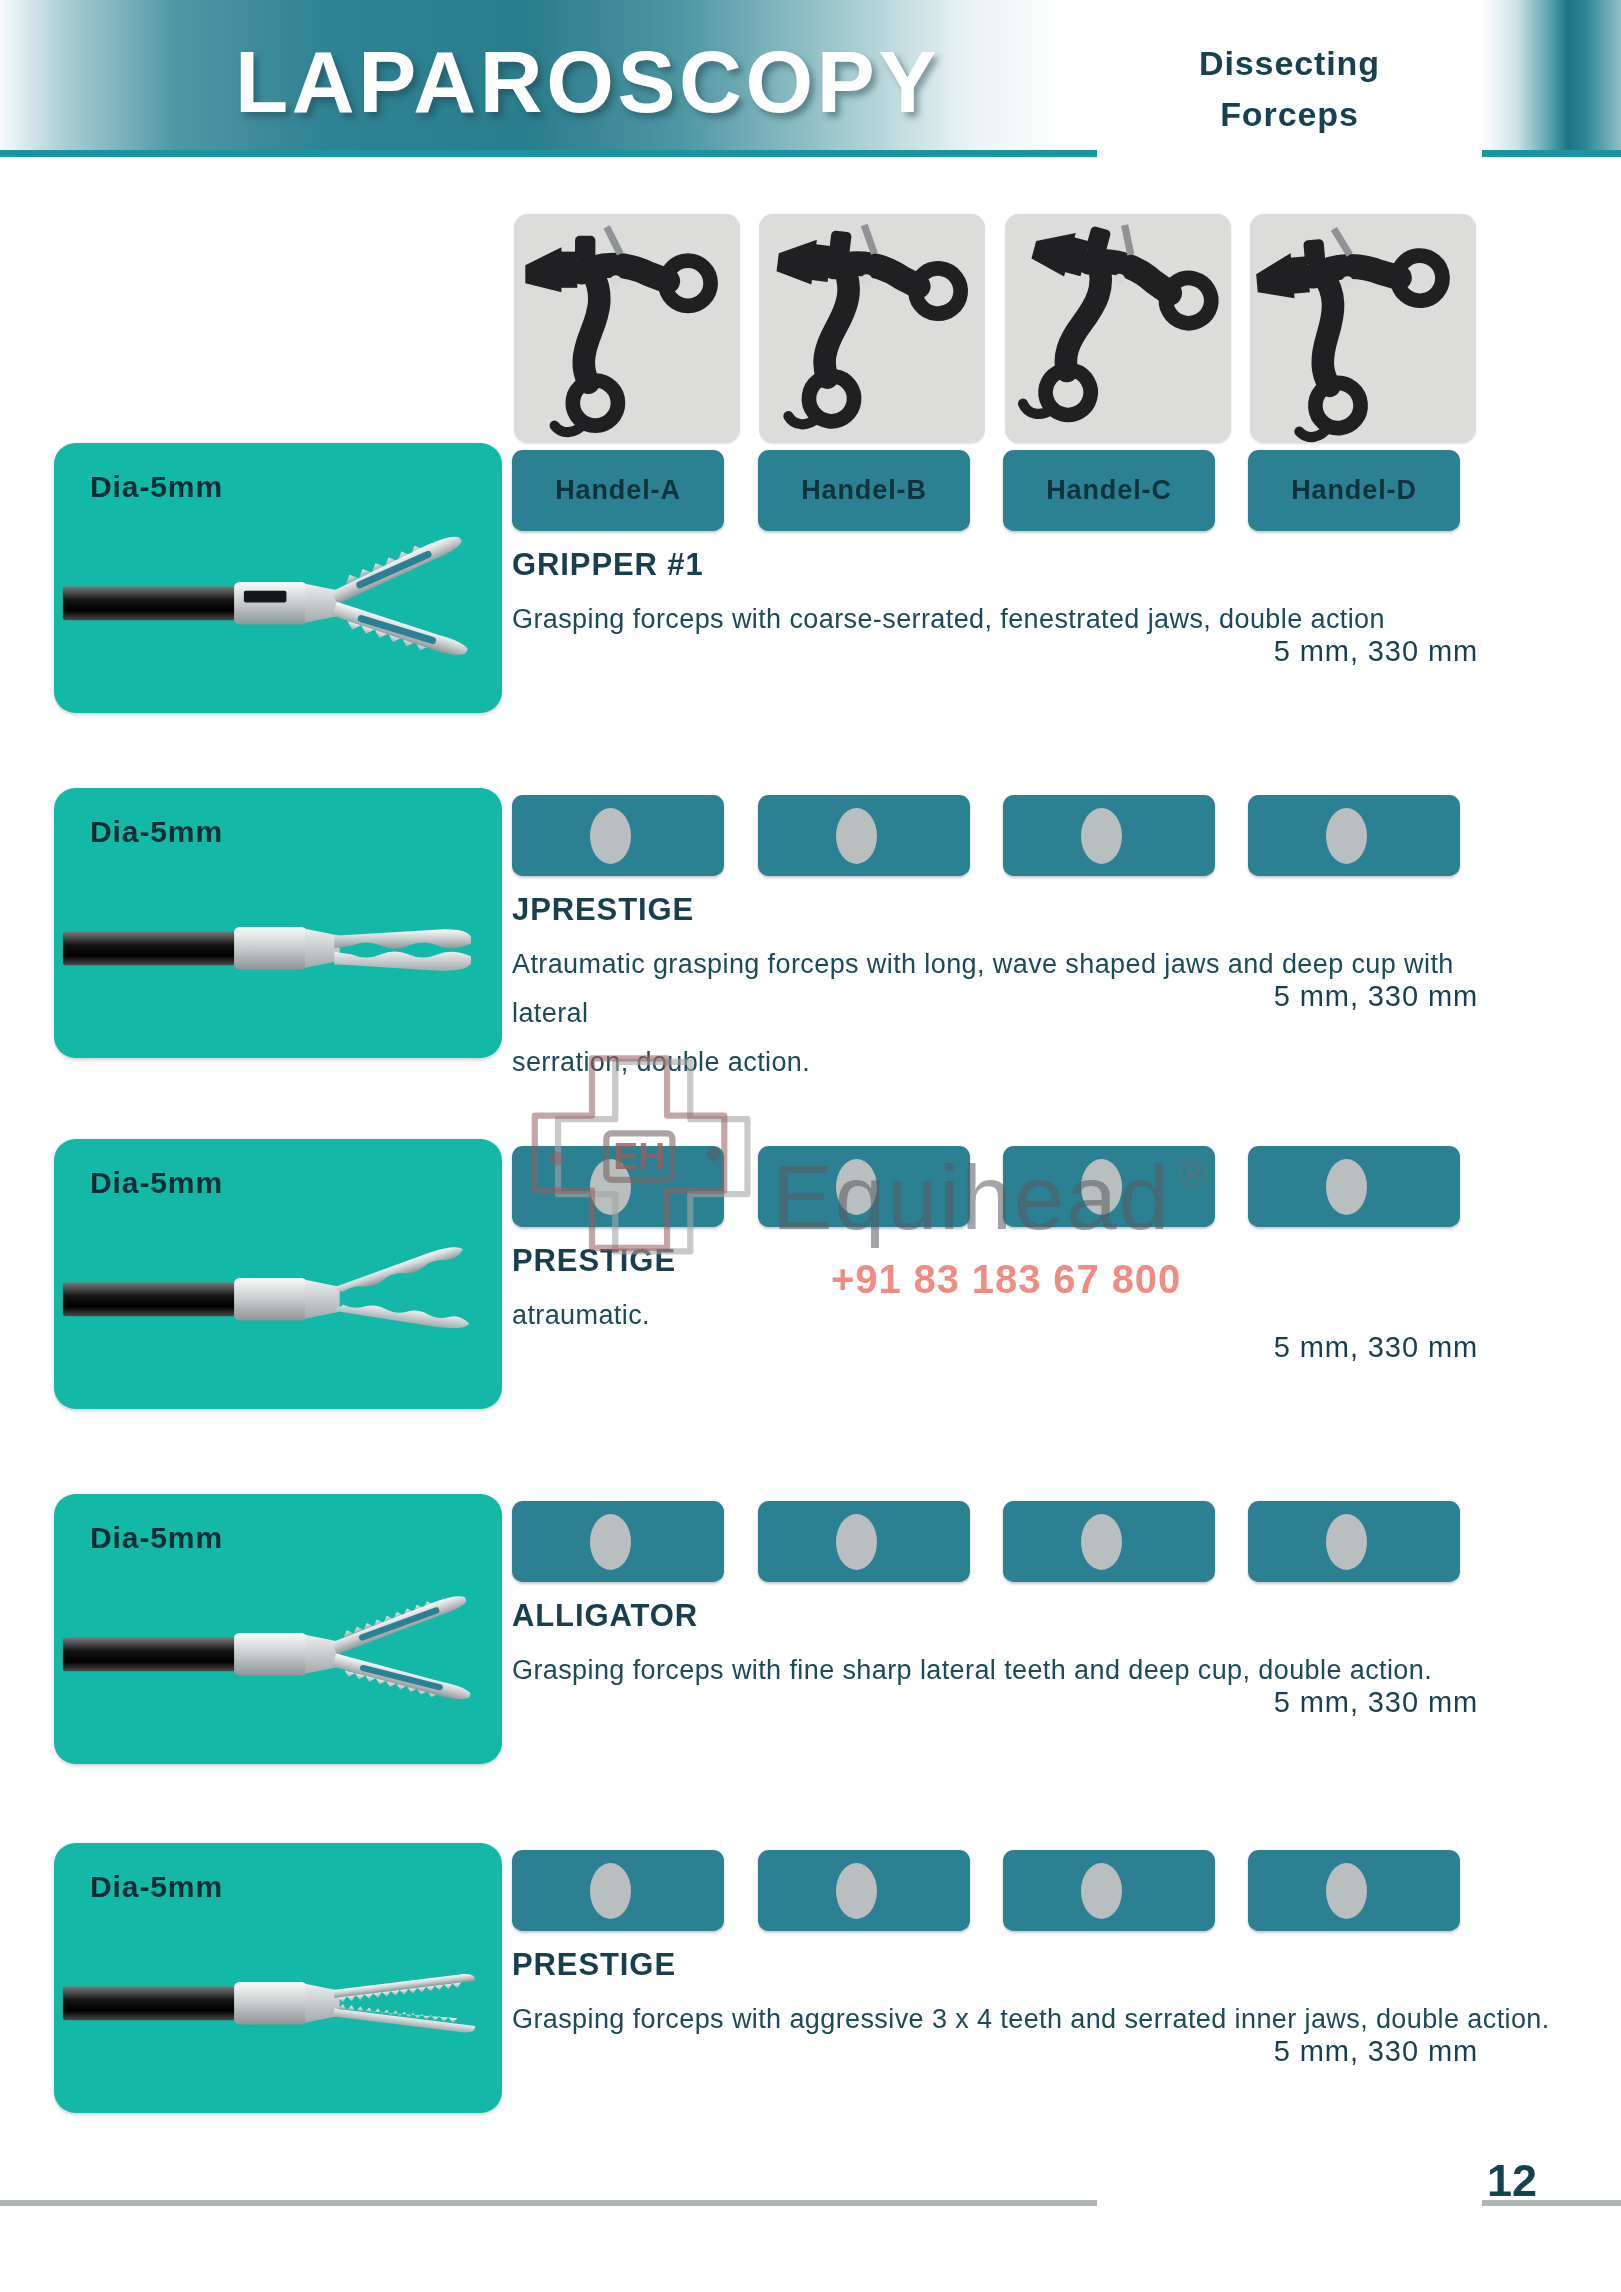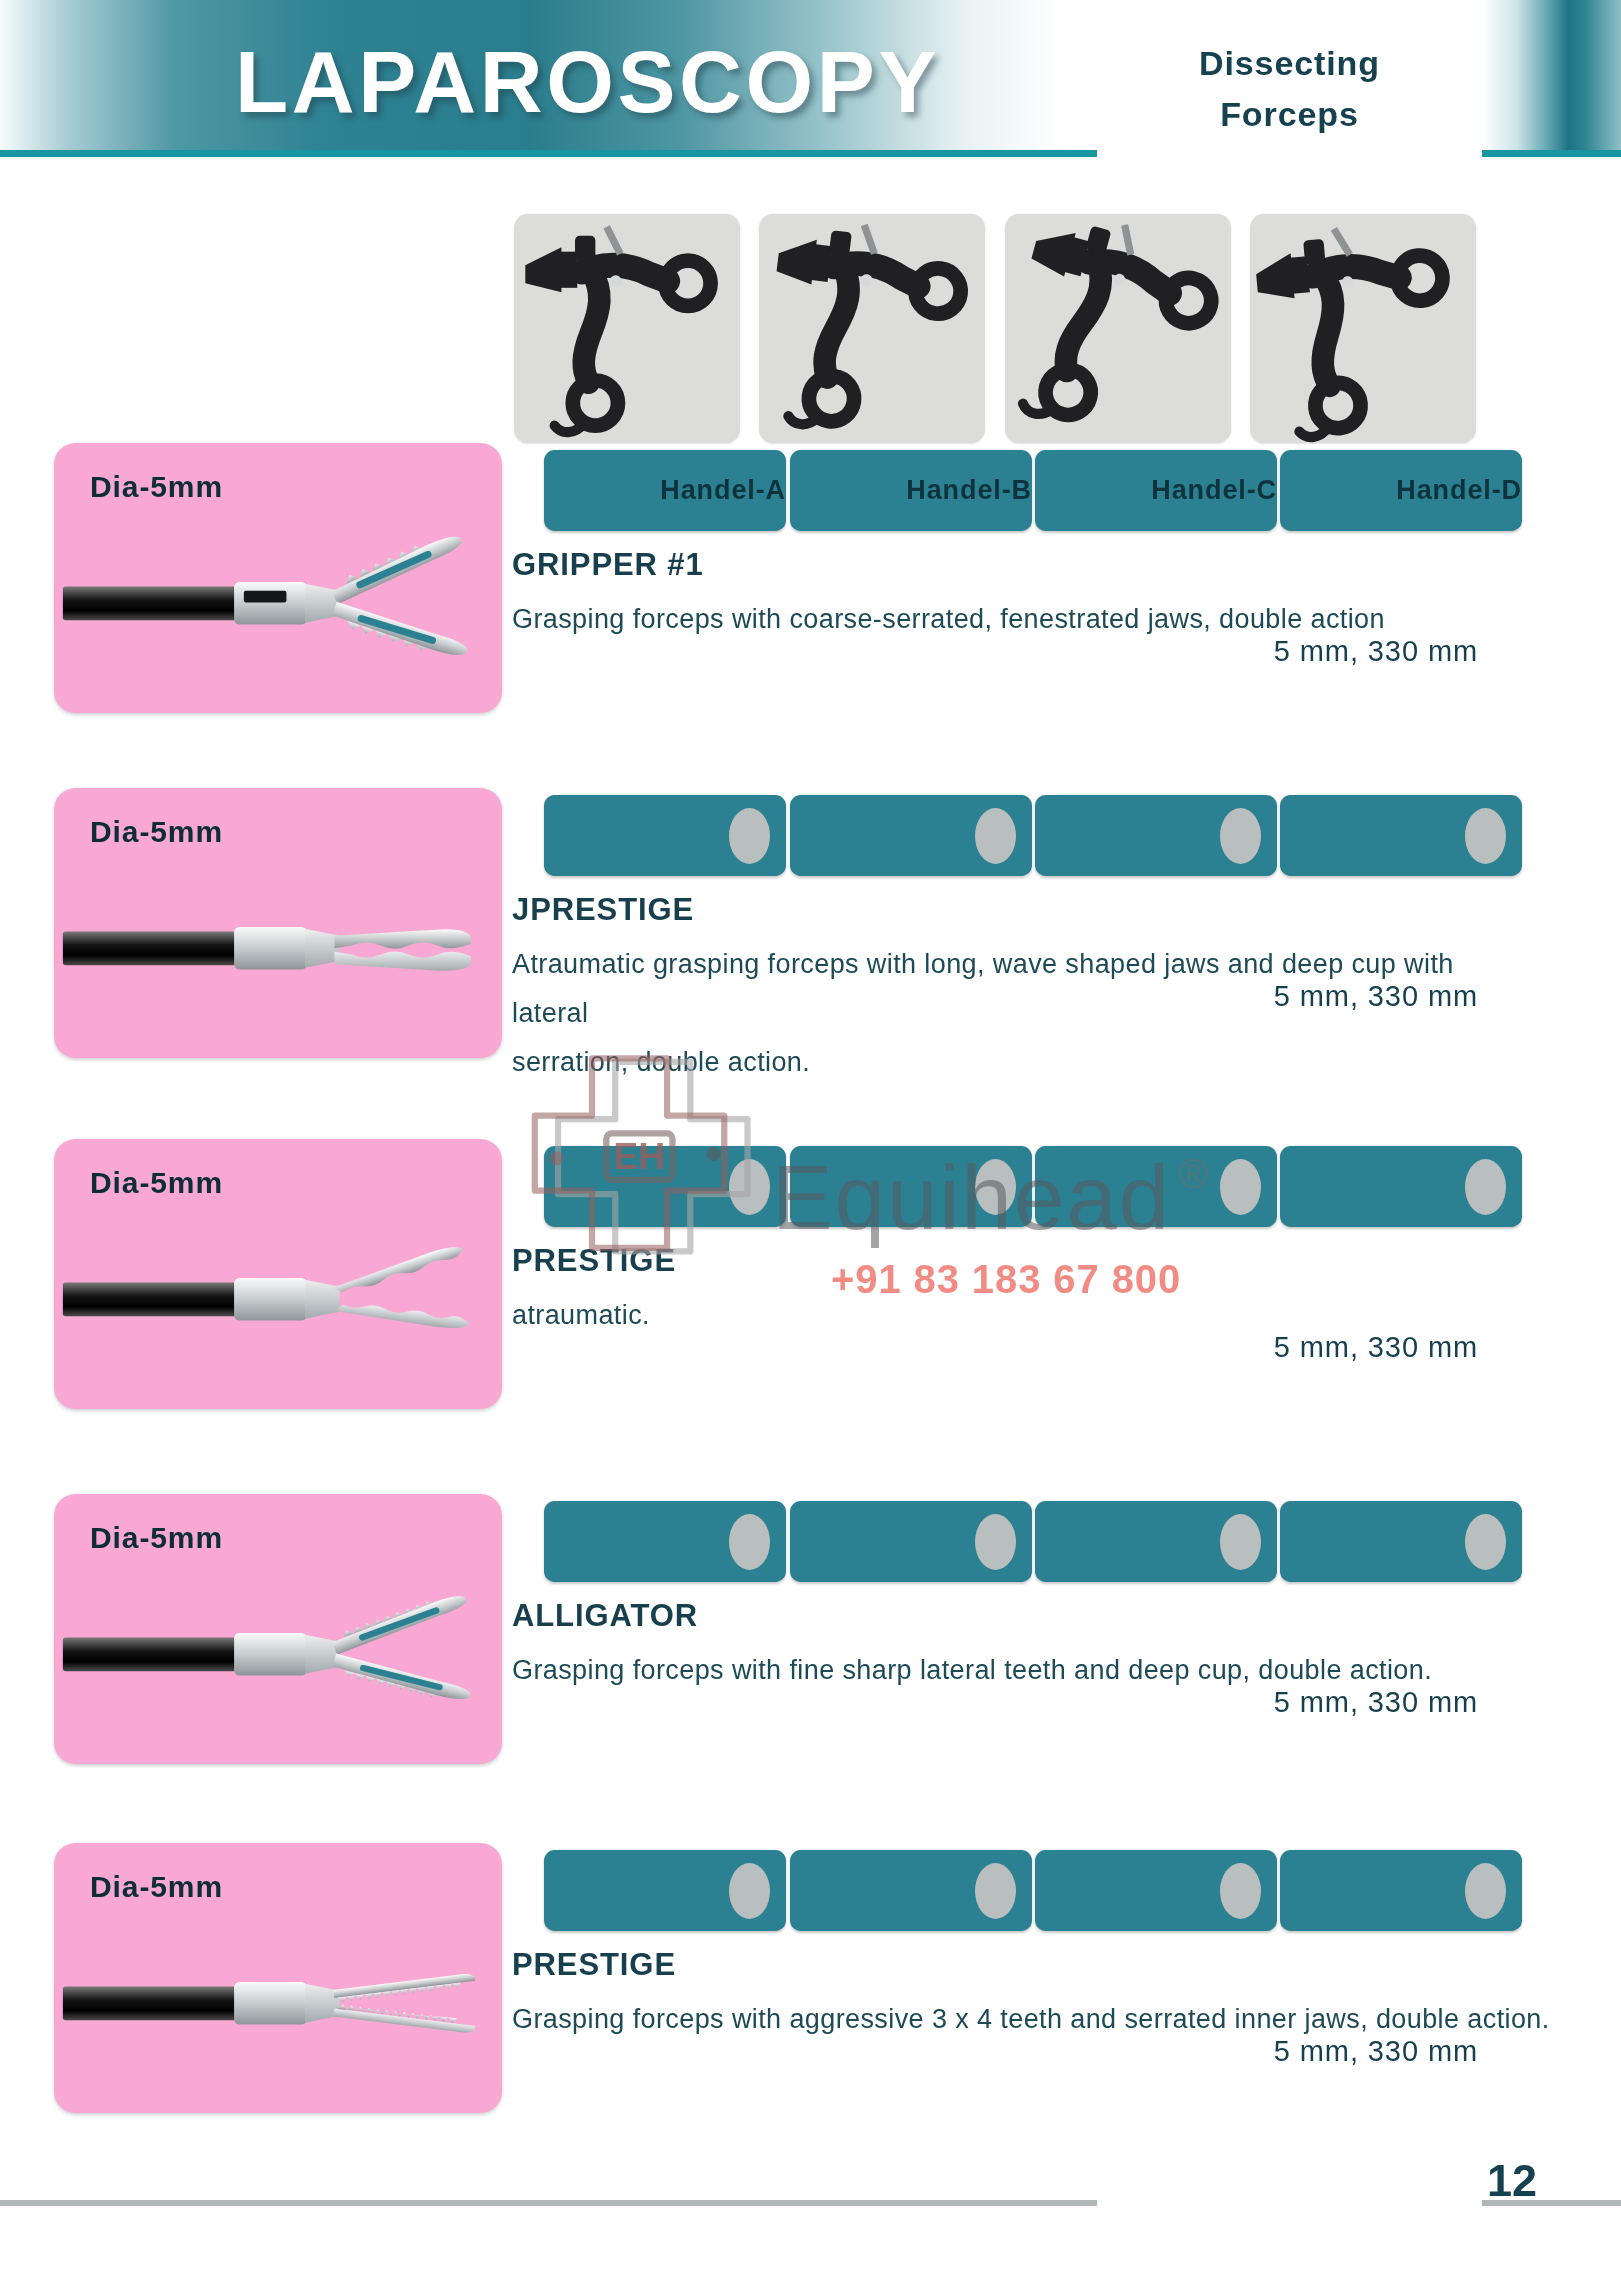--- a/index.html
+++ b/index.html
@@ -21,27 +21,27 @@
     font-size:34px;font-weight:bold;color:#16414f;line-height:51px;letter-spacing:0.9px;}
 
   
   .photo{position:absolute;top:214px;width:226px;height:229px;background:#dcdcda;
     border-radius:14.3px;box-shadow:0 0.9px 1.8px rgba(0,0,0,.12);}
   .photo svg{width:100%;height:100%;}
   .p1{left:514px}.p2{left:759px}.p3{left:1005px}.p4{left:1250px}
 
   
   .row{position:absolute;left:0;width:1621px;height:0;}
-  .dia-card{position:absolute;left:54px;top:0;width:448px;height:270px;background:#f9a8d4;
+  .dia-card{position:absolute;left:54px;top:0;width:448px;height:270px;background:#14b8a6;
     border-radius:21.5px;box-shadow:0 1.8px 3.6px rgba(0,0,0,.18);}
   .dia-label{position:absolute;left:36px;top:27px;font-size:30px;font-weight:bold;
     color:#0d2d37;letter-spacing:0.9px;}
   .jaw{position:absolute;left:0;top:52px;width:448px;height:213px;}
-  .btn{position:absolute;top:7.2px;width:242px;height:81px;background:#2b8192;border-radius:10.7px;
-    box-shadow:0 1.8px 2.7px rgba(0,0,0,.22);display:flex;align-items:center;justify-content:flex-end;margin-left:32px;}
+  .btn{position:absolute;top:7.2px;width:212px;height:81px;background:#2b8192;border-radius:10.7px;
+    box-shadow:0 1.8px 2.7px rgba(0,0,0,.22);display:flex;align-items:center;justify-content:center;}
   .col1{left:512px}.col2{left:758px}.col3{left:1003px}.col4{left:1248px}
   .btn-label{font-size:27px;font-weight:bold;color:#0f333d;letter-spacing:0.9px;}
   .dot{width:41px;height:56px;border-radius:50%;background:#b9bebe;margin-right:16px;}
   .ptitle{position:absolute;left:512px;top:104px;margin:0;font-size:31px;font-weight:bold;
     color:#173f4d;letter-spacing:0.9px;}
   .pdesc{position:absolute;left:512px;top:152px;width:981px;font-size:27px;line-height:49px;
     color:#1d4a57;letter-spacing:0.4px;}
   .pdesc span{display:block;}
   .nowrap span{white-space:nowrap;}
   .narrow{width:909px;}

